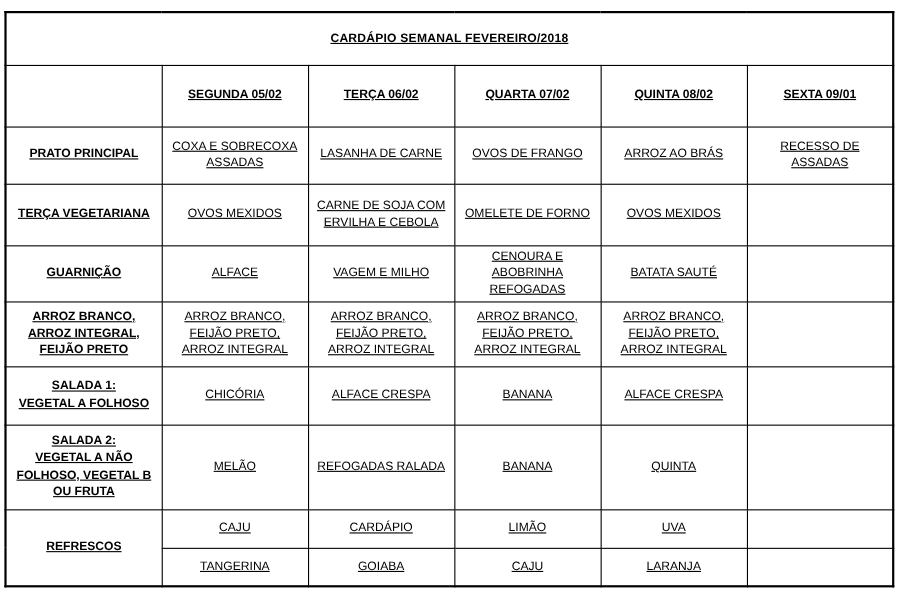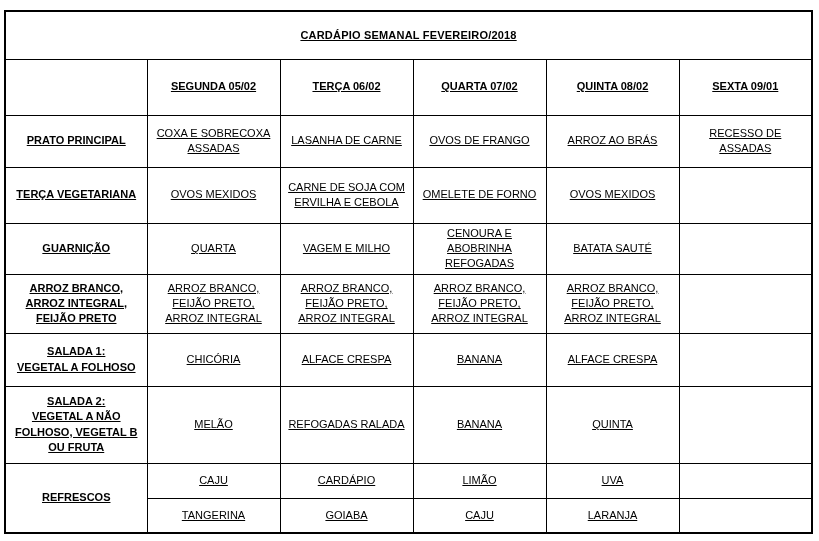--- a/index.html
+++ b/index.html
@@ -106,21 +106,21 @@
       <td class="row-label-cell">TERÇA VEGETARIANA</td>
       <td>OVOS MEXIDOS</td>
       <td>CARNE DE SOJA COM ERVILHA E CEBOLA</td>
       <td>OMELETE DE FORNO</td>
       <td>OVOS MEXIDOS</td>
       <td></td>
     </tr>
 
     <tr class="r-garnish">
       <td class="row-label-cell">GUARNIÇÃO</td>
-      <td>QUARTA</td>
+      <td>ALFACE</td>
       <td>VAGEM E MILHO</td>
       <td>CENOURA E ABOBRINHA REFOGADAS</td>
       <td>BATATA SAUTÉ</td>
       <td></td>
     </tr>
 
     <tr class="r-rice">
       <td class="row-label-cell">ARROZ BRANCO, ARROZ INTEGRAL, FEIJÃO PRETO</td>
       <td>ARROZ BRANCO, FEIJÃO PRETO, ARROZ INTEGRAL</td>
       <td>ARROZ BRANCO, FEIJÃO PRETO, ARROZ INTEGRAL</td>

